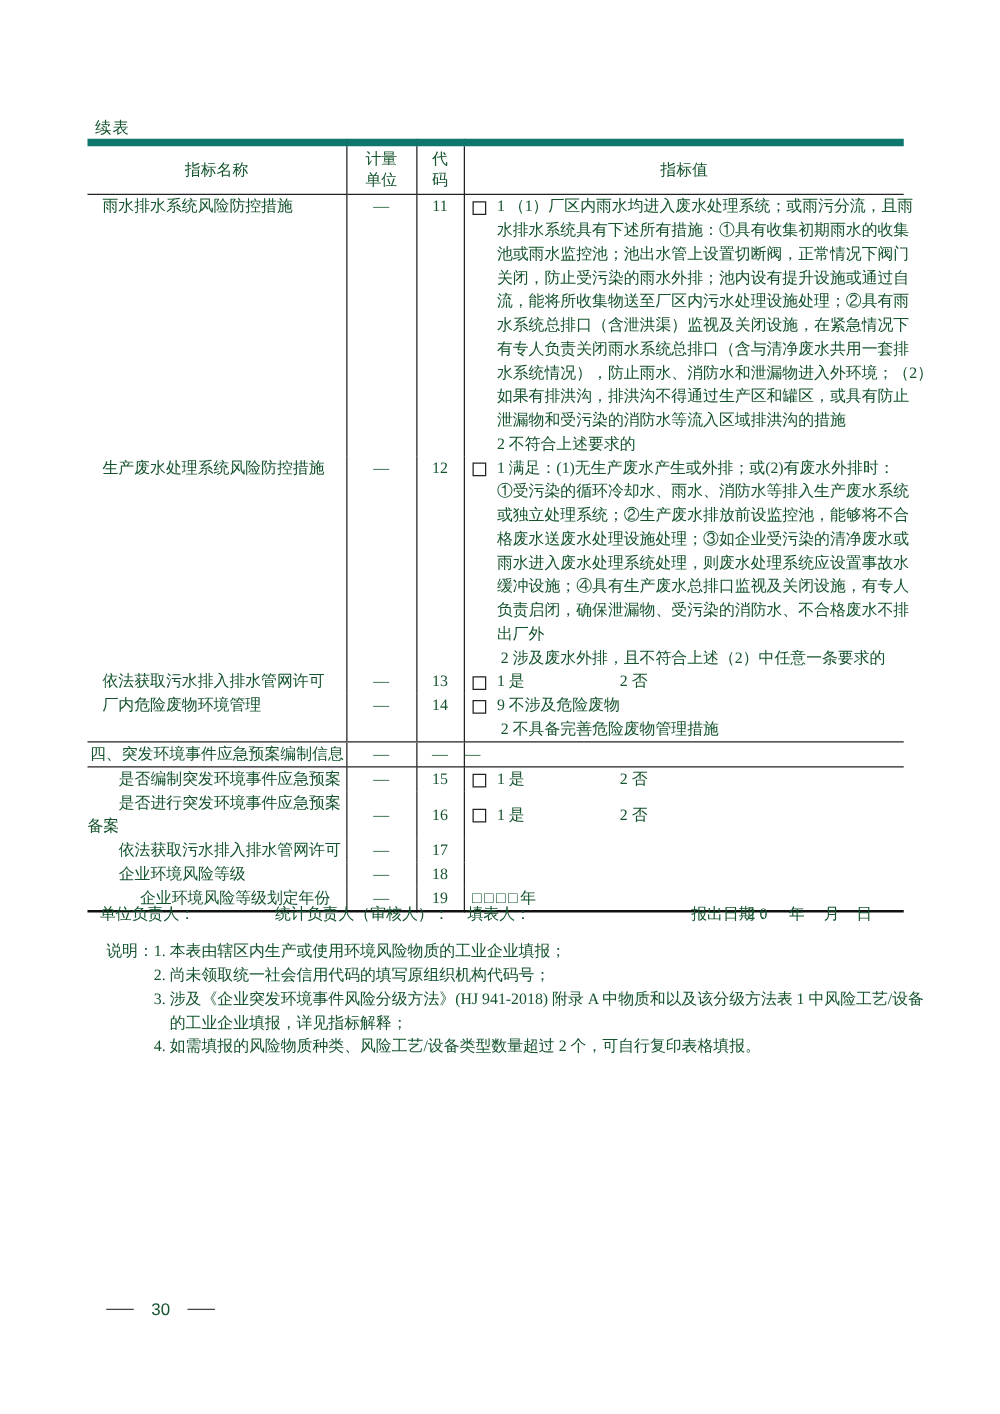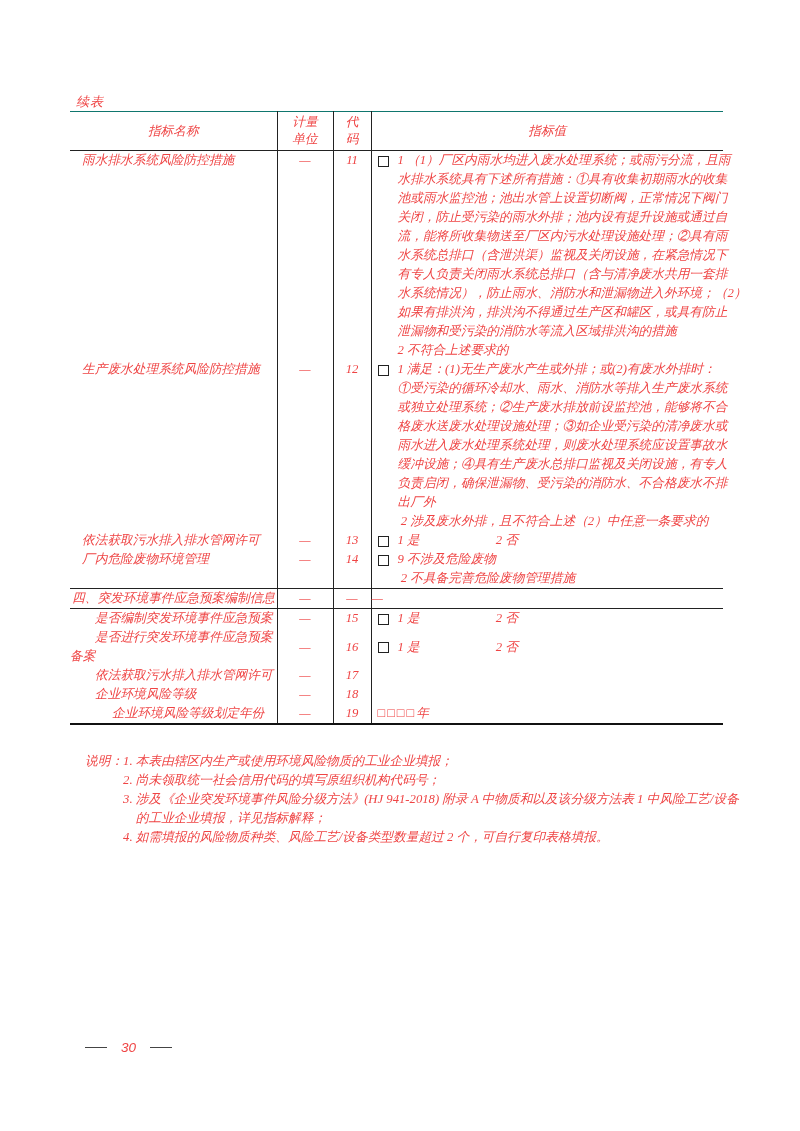--- a/index.html
+++ b/index.html
@@ -1,38 +1,37 @@
 <!DOCTYPE html>
 <html><head>
 <meta charset="utf-8">
 <style>
   html,body{margin:0;padding:0;background:#ffffff;}
   .sheet{
     position:relative;
     width:800px;height:1131px;
     background:#ffffff;
-    color:#ef4444;
+    color:#14532d;
     font-family:"Liberation Serif","DejaVu Serif",serif;
     font-size:12.7px;
     line-height:19px;
     overflow:hidden;
-    font-style:italic;
   }
   .pre{white-space:pre;}
   .cont-label{
     position:absolute;left:76px;top:92px;
     font-size:13px;letter-spacing:1px;
   }
   table.form{
     position:absolute;left:70px;top:111px;
     width:653px;
     border-collapse:collapse;
     table-layout:fixed;
   }
-  table.form{border-top:1px solid #0f766e;border-bottom:2px solid #111;}
+  table.form{border-top:6px solid #0f766e;border-bottom:2px solid #111;}
   col.c-name{width:207px;}
   col.c-unit{width:56px;}
   col.c-code{width:38px;}
   col.c-val{width:352px;}
   td,th{padding:0;vertical-align:middle;font-weight:normal;}
   .vline{border-right:1px solid #222;}
   tr.hdr th{border-bottom:1px solid #222;height:38px;text-align:center;white-space:pre-line;line-height:17px;}
   tr.sec td{border-top:1px solid #222;border-bottom:1px solid #222;height:18px;}
   td.name{text-align:left;}
   td.unit,td.code{text-align:center;}
@@ -202,20 +201,30 @@
 
     <tr style="height:19px">
       <td class="name vline ind42 pre">企业环境风险等级划定年份</td>
       <td class="unit vline">—</td>
       <td class="code vline">19</td>
       <td class="val yearboxes">□□□□年</td>
     </tr>
   </tbody>
     </table>
 
+  <div class="sign-row">
+    <span class="s1">单位负责人：</span>
+    <span class="s2">统计负责人（审核人）：</span>
+    <span class="s3">填表人：</span>
+    <span class="s4">报出日期：</span>
+    <span class="s5">2 0</span>
+    <span class="s6">年</span>
+    <span class="s7">月</span>
+    <span class="s8">日</span>
+  </div>
 
   <div class="notes">
     <div class="lbl">说明：</div>
     <div class="items">
       <div>1. 本表由辖区内生产或使用环境风险物质的工业企业填报；</div>
       <div>2. 尚未领取统一社会信用代码的填写原组织机构代码号；</div>
       <div>3. 涉及《企业突发环境事件风险分级方法》(HJ 941-2018) 附录 A 中物质和以及该分级方法表 1 中风险工艺/设备
 　的工业企业填报，详见指标解释；</div>
       <div>4. 如需填报的风险物质种类、风险工艺/设备类型数量超过 2 个，可自行复印表格填报。</div>
     </div>

